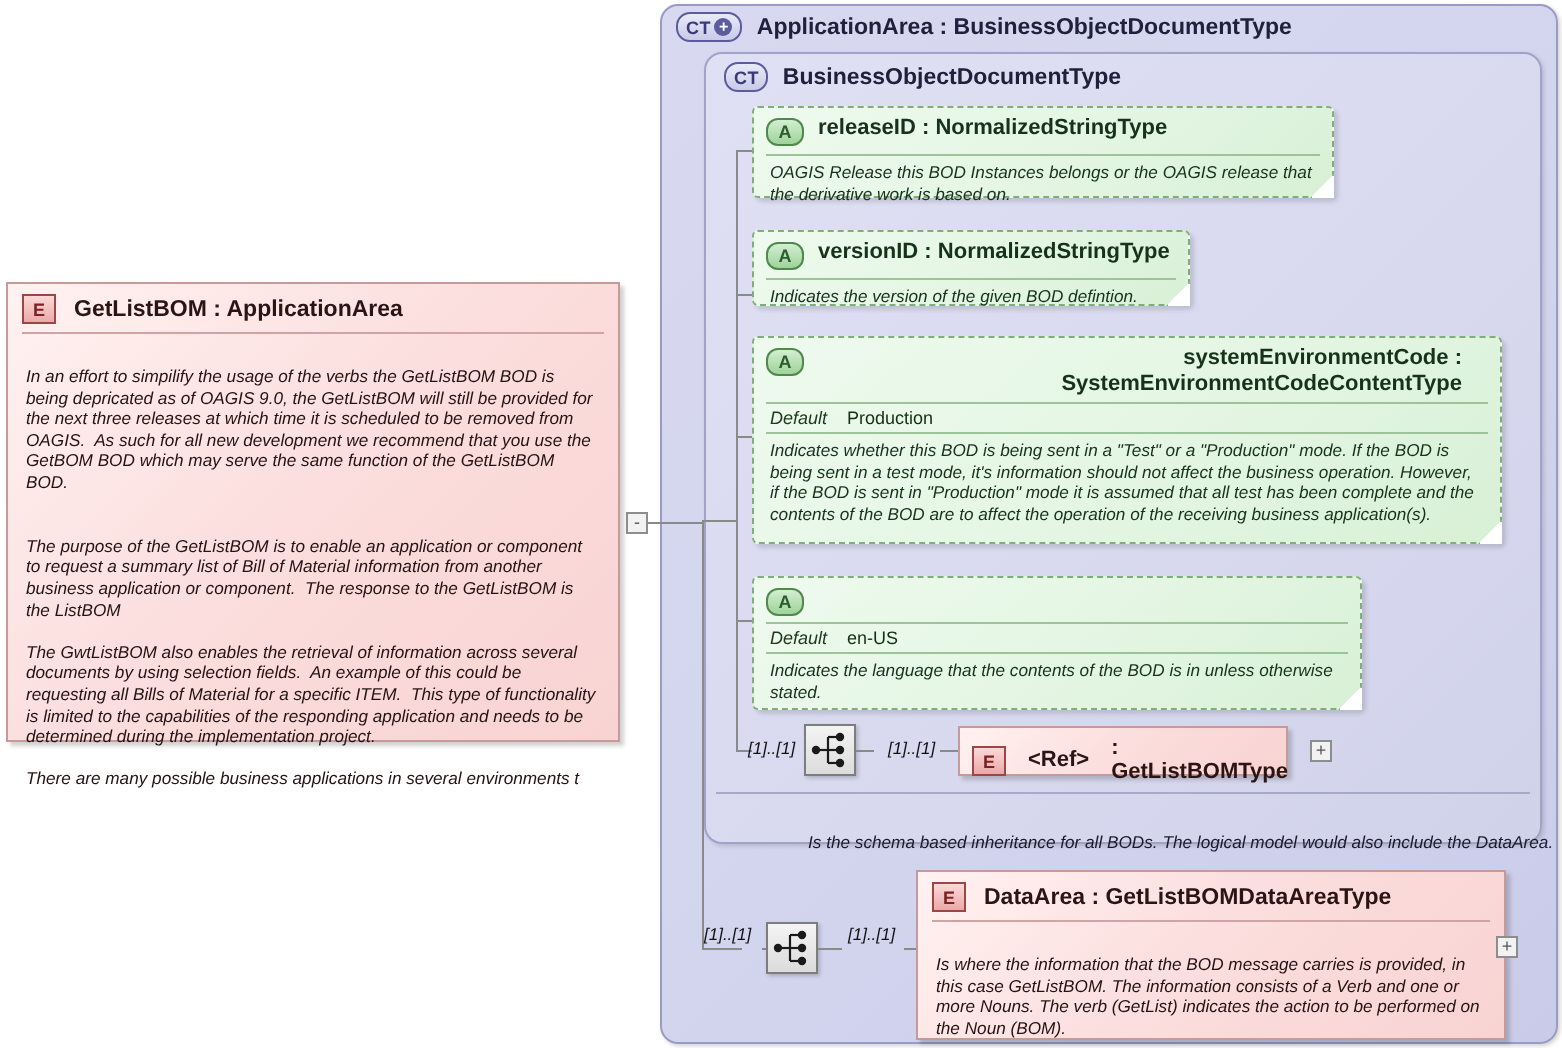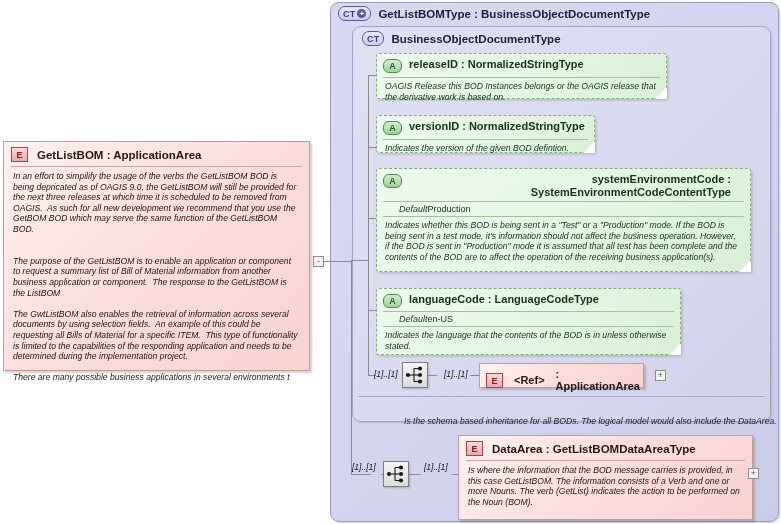--- a/index.html
+++ b/index.html
@@ -91,22 +91,22 @@
     background: linear-gradient(#d3eed1,#9ed39a);
     font-size: 9px; font-weight: bold; color: #2d5c2b;
     text-align: center; line-height: 13px;
   }
   .attr-name {
     font-size: 11px; font-weight: bold; color: #17321a;
     line-height: 13px;
   }
   .attr-sep { height: 1px; background: #9cc39a; margin: 0 6px; }
   .attr-default {
-    display: flex; gap: 0; align-items: flex-start;
-    padding: 2px 8px 2px 22px;
+    display: flex; gap: 10px; align-items: flex-start;
+    padding: 2px 8px 2px 8px;
     font-size: 9px;
   }
   .attr-default .k { font-style: italic; color: #1d3a1d; }
   .attr-default .v { font-weight: normal; color: #123012; }
   .attr-doc {
     padding: 3px 8px 5px 8px;
     font-size: 8.6px; font-style: italic; color: #17321a;
     line-height: 10.6px;
   }
 
@@ -127,21 +127,21 @@
     border: 1px solid #9d4646;
     background: linear-gradient(#fbd8d8,#eba9a9);
     font-size: 9px; font-weight: bold; color: #7d2222;
     text-align: center; line-height: 14px;
   }
   .elem-name { font-size: 11.5px; font-weight: bold; color: #2a1414; }
   .elem-sep { height: 1px; background: #cfa4a4; margin: 0 7px; }
   .elem-doc {
     padding: 4px 9px 6px 9px;
     font-size: 8.6px; font-style: italic; color: #231313;
-    line-height: 10.6px; white-space: pre-wrap;
+    line-height: 10.6px; white-space: pre-wrap; margin-top: 12px;
   }
 
   
   .toggle {
     position: absolute;
     width: 11px; height: 11px;
     background: #f2f2f2;
     border: 1px solid #8d8d8d;
     font-size: 9px; line-height: 9px; text-align: center;
     color: #555; font-family: "Liberation Sans", sans-serif;
@@ -175,21 +175,21 @@
 <body>
 
 <div id="canvas">
 
   <div id="ct-outer"></div>
   <div class="ct-head" style="left:338px; top:6px;">
     <span class="ct-badge">
       <span>CT</span>
         <span class="plus">+</span>
     </span>
-    <span class="ct-title">GetListBOMType : BusinessObjectDocumentType</span>
+    <span class="ct-title">ApplicationArea : BusinessObjectDocumentType</span>
   </div>
 
   <div id="ct-inner"></div>
   <div class="ct-head" style="left:362px; top:31px;">
     <span class="ct-badge">
       <span>CT</span>
     </span>
     <span class="ct-title">BusinessObjectDocumentType</span>
   </div>
 
@@ -228,21 +228,20 @@
       <span class="k">Default</span>
       <span class="v">Production</span>
     </div>
     <div class="attr-sep"></div>
     <div class="attr-doc">Indicates whether this BOD is being sent in a "Test" or a "Production" mode. If the BOD is being sent in a test mode, it's information should not affect the business operation. However, if the BOD is sent in "Production" mode it is assumed that all test has been complete and the contents of the BOD are to affect the operation of the receiving business application(s).</div>
   </div>
 
   <div class="attr-box" style="left:376px; top:288px; width:305px; height:67px;">
     <div class="attr-head" style="padding-bottom:3px;">
       <span class="attr-badge">A</span>
-      <span class="attr-name">languageCode : LanguageCodeType</span>
     </div>
     <div class="attr-sep"></div>
     <div class="attr-default">
       <span class="k">Default</span>
       <span class="v">en-US</span>
     </div>
     <div class="attr-sep"></div>
     <div class="attr-doc">Indicates the language that the contents of the BOD is in unless otherwise stated.</div>
   </div>
 
@@ -264,21 +263,21 @@
   </div>
 
   <div class="ln-h" style="left:428px; top:375px; width:9px;"></div>
   <div class="occ" style="left:444px; top:369px;">[1]..[1]</div>
   <div class="ln-h" style="left:470px; top:375px; width:9px;"></div>
 
   <div class="elem-box" style="left:479px; top:363px; width:165px; height:25px;">
     <div class="elem-head" style="padding:4px 6px 4px 6px; gap:11px;">
       <span class="elem-badge">E</span>
       <span class="elem-name" style="font-size:11px;">&lt;Ref&gt;</span>
-      <span class="elem-name" style="font-size:11px;">: ApplicationArea</span>
+      <span class="elem-name" style="font-size:11px;">: GetListBOMType</span>
     </div>
   </div>
   <div class="toggle" style="left:655px; top:370px;">+</div>
 
   <div class="annot-rule" style="left:358px; top:396px; width:407px;"></div>
   <div class="annot" style="left:360px; top:416px; width:404px;margin-left:44px;">Is the schema based inheritance for all BODs. The logical model would also include the DataArea.</div>
 
   <div class="ln-v" style="left:351px; top:260px; height:214px;"></div>
   <div class="ln-h" style="left:351px; top:260px; width:17px;"></div>
   <div class="ln-h" style="left:351px; top:474px; width:20px;"></div>

